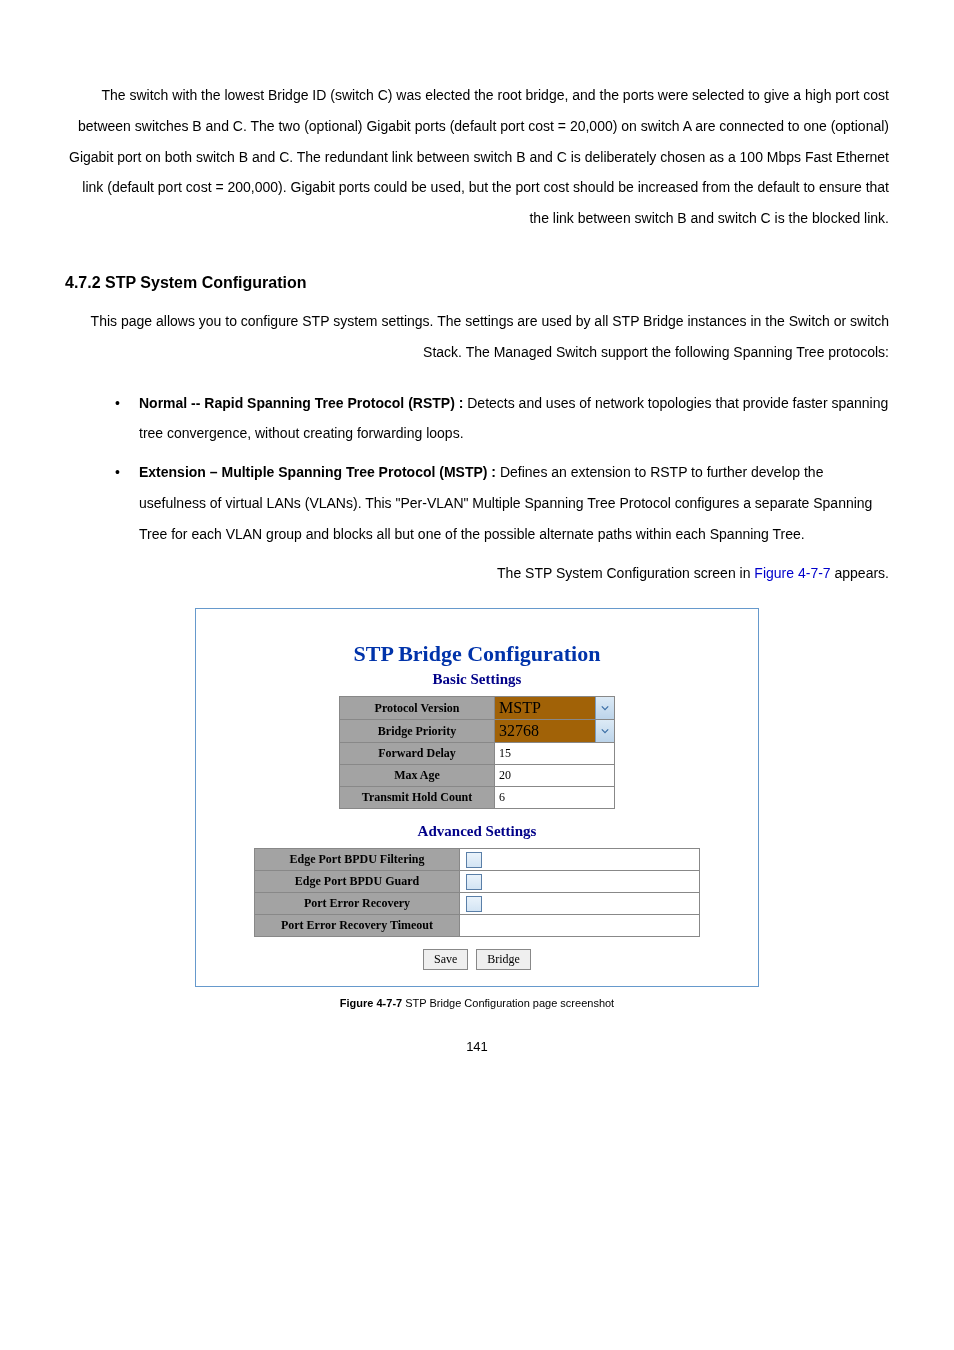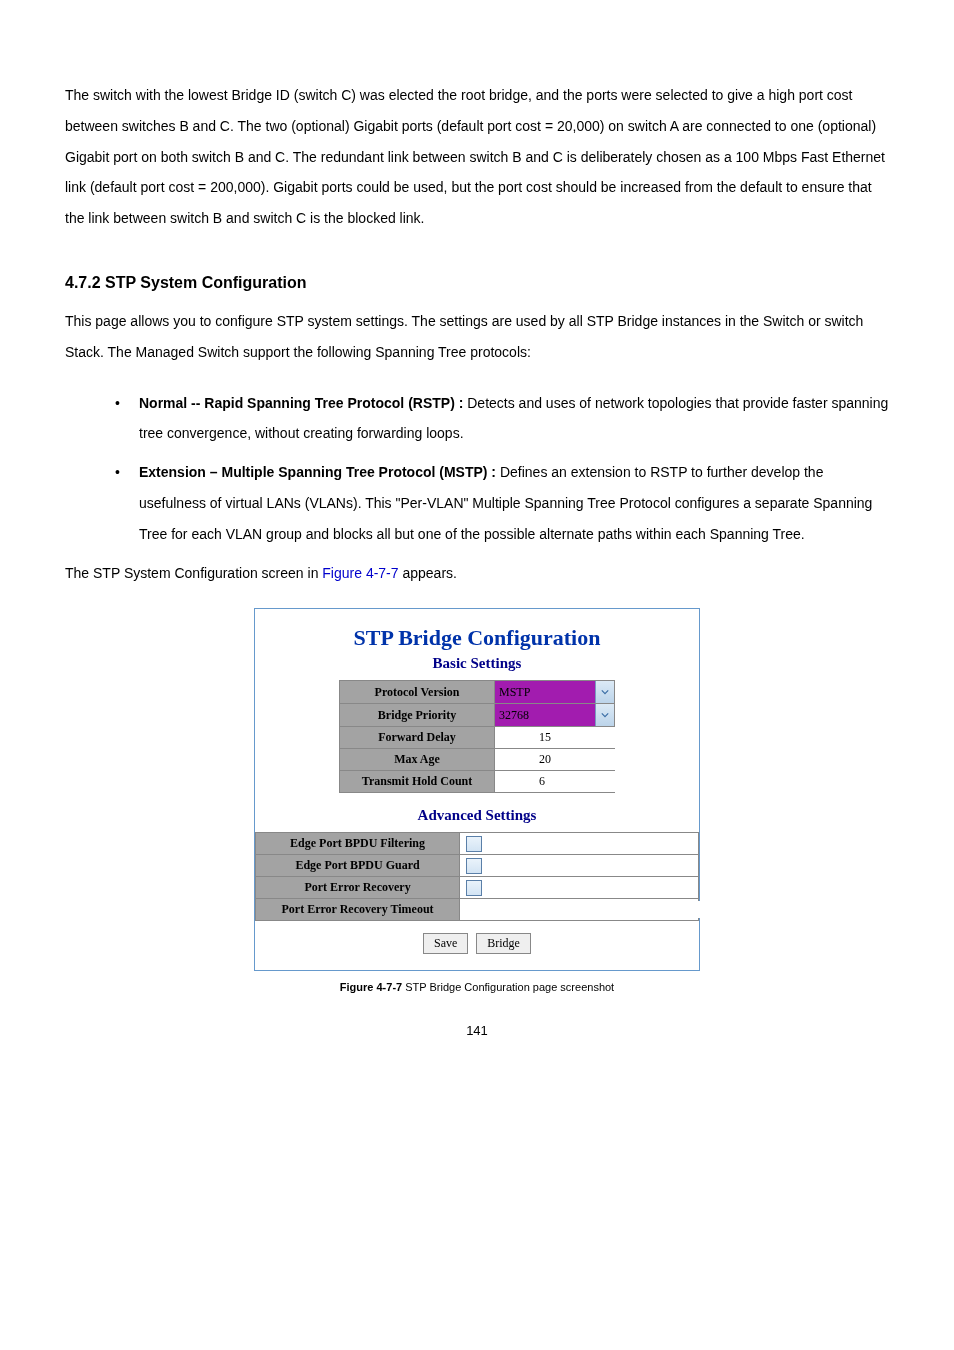--- a/index.html
+++ b/index.html
@@ -11,20 +11,21 @@
     background: #fff;
     width: 954px;
   }
   .page {
     padding: 80px 65px 40px 65px;
   }
   p.body-text {
     line-height: 2.2;
     margin: 0 0 20px 0;
     font-size: 14px;
+    text-align: right;
   }
   .section-heading {
     font-weight: bold;
     font-size: 16px;
     color: #000000;
     margin: 40px 0 14px 0;
   }
   .bullets {
     margin: 0 0 0 50px;
     padding: 0;
@@ -43,25 +44,25 @@
     left: 0;
     top: 0;
   }
   .bullets li .lead {
     font-weight: bold;
   }
   .fig-ref {
     color: #0000cc;
   }
   .config-panel {
-    width: 446px;
+    width: 564px;
     margin: 20px auto 10px auto;
     border: 1px solid #6699cc;
     box-sizing: border-box;
-    padding: 10px 0 16px 0;
+    padding: 26px 0 16px 0;
   }
   .panel-title {
     text-align: center;
     color: #0033aa;
     font-weight: bold;
     font-size: 22px;
     font-family: "Times New Roman", serif;
     margin: 6px 0 4px 0;
   }
   .sub-title {
@@ -100,38 +101,38 @@
     height: 22px;
     align-items: stretch;
   }
   .combo .combo-text {
     flex: 1;
     border: 1px solid #888;
     border-width: 0;
     padding: 0 4px;
     display: flex;
     align-items: center;
-    background: #a21caf;
-    font-family: "Times New Roman", serif;
-    font-size: 12px;
+    background: #a16207;
+    font-family: "Times New Roman", serif;
+    font-size: 16px;
     user-select: none;
   }
   .combo .combo-arrow {
     width: 18px;
     background: linear-gradient(#dceaf6,#bcd4ea);
     border: 1px solid #7a9cbf;
     border-width: 0 0 0 1px;
     display:flex;align-items:center;justify-content:center;
   }
   .combo .combo-arrow svg{width:8px;height:8px;}
   .txt-input {
     width: 100%; height: 100%;
     border: none; padding: 0 4px;
     font-family: "Times New Roman", serif;
-    font-size: 12px; box-sizing: border-box; margin-left: 40px;
+    font-size: 12px; box-sizing: border-box;
   }
   .chk {
     width: 14px; height: 14px;
     border: 1px solid #5a7fa8;
     background: linear-gradient(#eaf3fb,#d3e4f4);
     display: inline-block;
     vertical-align: middle;
   }
   .btn-row { text-align: center; margin-top: 12px; }
   .btn {

